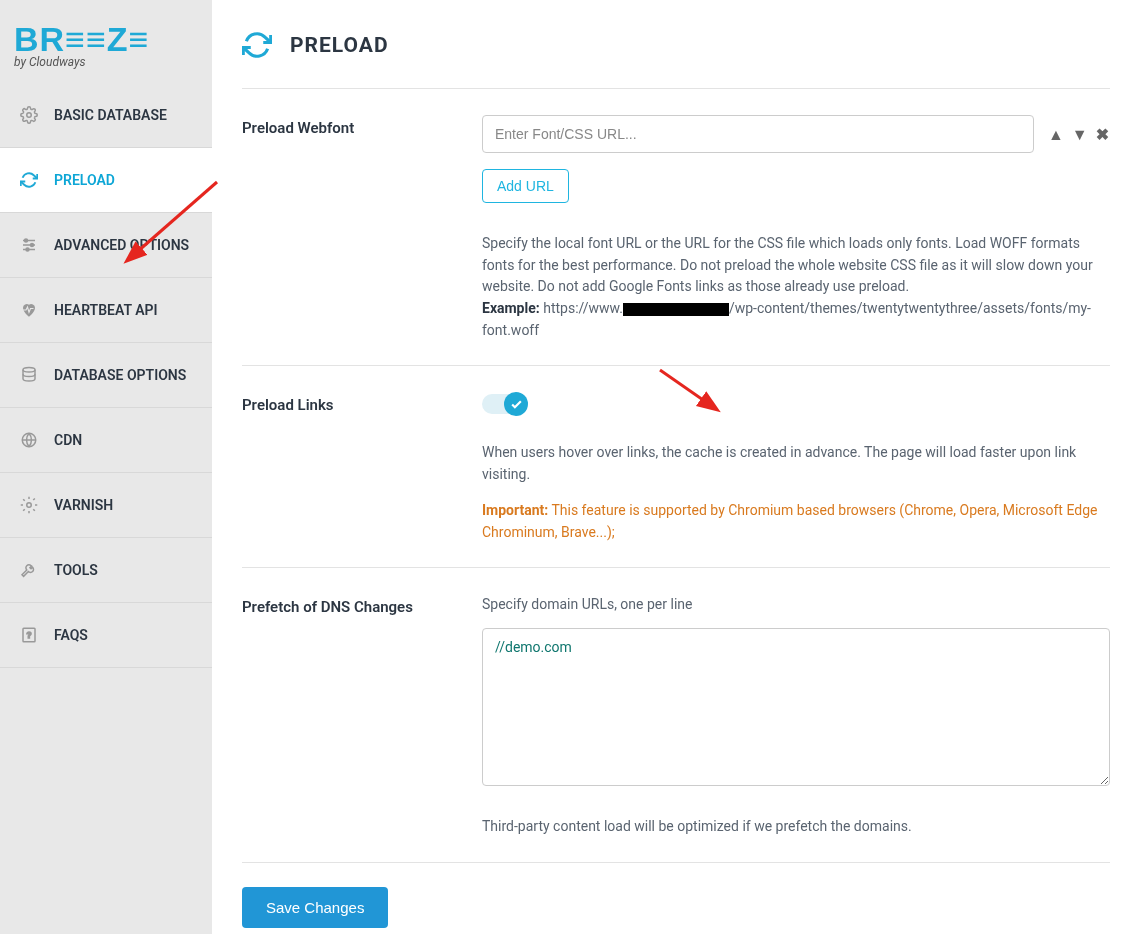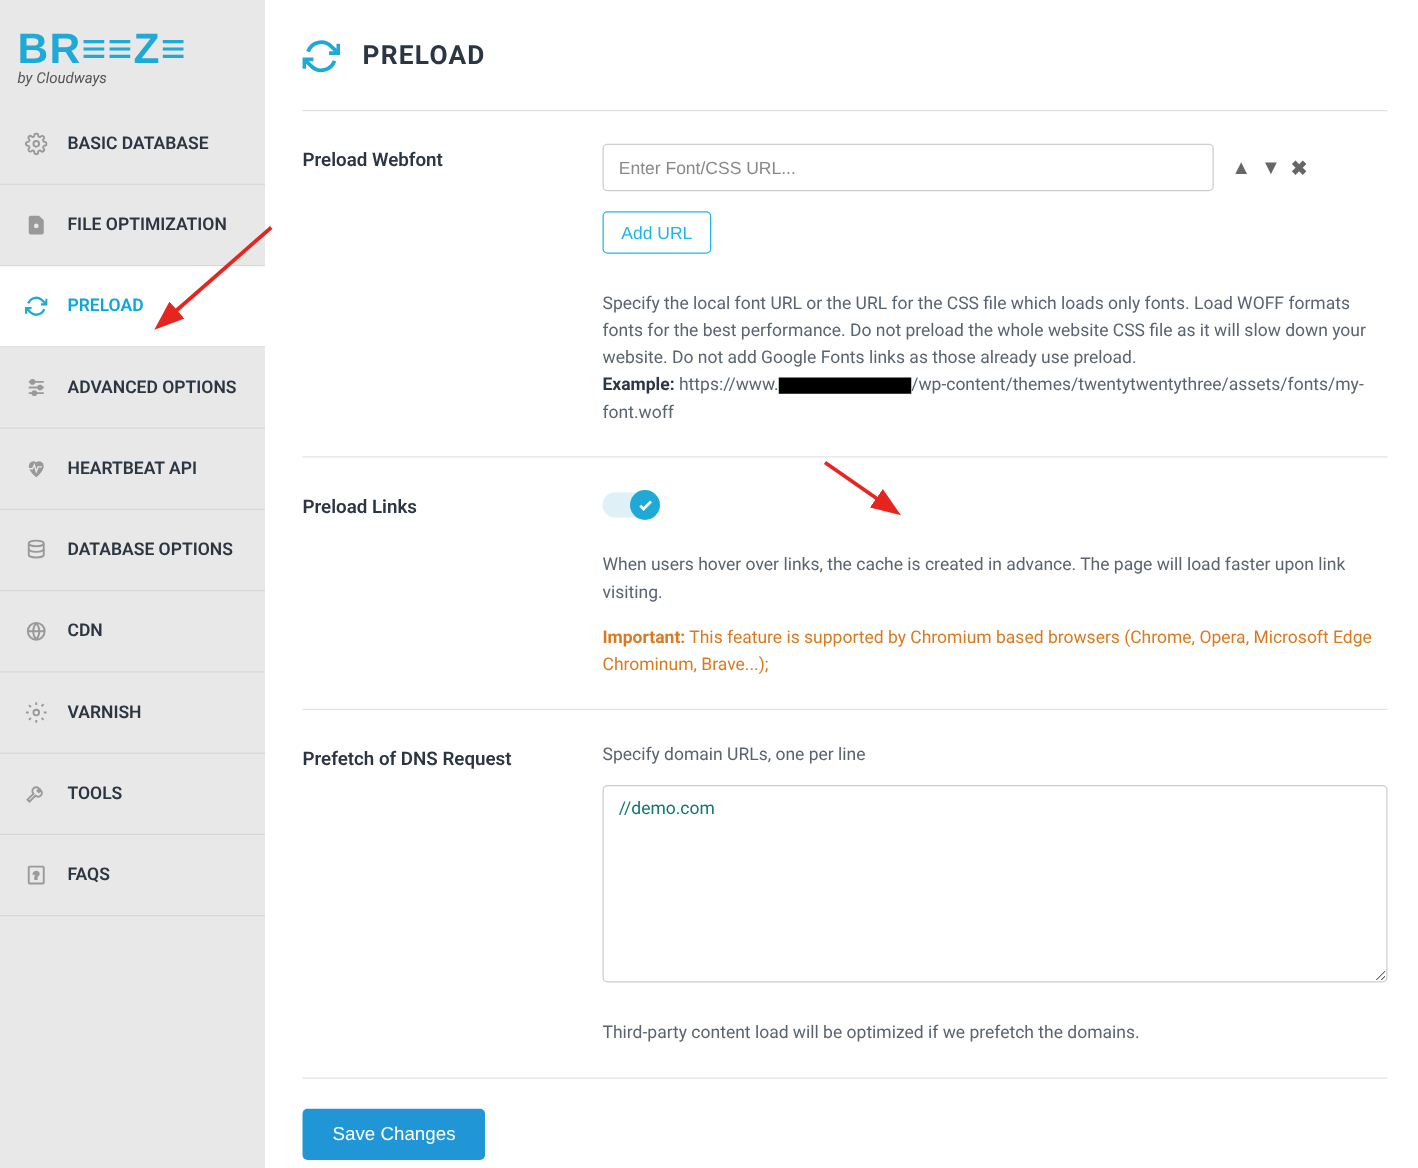--- a/index.html
+++ b/index.html
@@ -13,21 +13,21 @@
 .nav-item.active { background: #fff; color: #0da6d6; }
 .nav-item .icon-wrap { width: 26px; height: 20px; display: flex; align-items: center; justify-content: center; margin-right: 12px; }
 .main { flex: 1; padding: 30px 24px 40px 30px; position: relative; }
 .page-header { display: flex; align-items: center; padding-bottom: 28px; border-bottom: 1px solid #e3e3e3; margin-bottom: 26px; }
 .page-header .title { font-size: 21px; font-weight: 700; letter-spacing: 1px; color: #2c3642; margin-left: 18px; }
 .section { display: flex; padding-bottom: 24px; border-bottom: 1px solid #e3e3e3; margin-bottom: 26px; }
 .section:last-of-type { border-bottom: 1px solid #e3e3e3; margin-bottom: 24px; }
 .section-label { width: 240px; font-size: 15px; font-weight: 600; color: #2c3642; padding-top: 4px; }
 .section-body { flex: 1; }
 .input-row { display: flex; align-items: center; margin-bottom: 16px; }
-.text-input { width: 489px; padding: 10px 12px; border: 1px solid #ccc; border-radius: 4px; font-size: 14px; color: #6d28d9; }
+.text-input { width: 552px; padding: 10px 12px; border: 1px solid #ccc; border-radius: 4px; font-size: 14px; color: #6d28d9; }
 .text-input::placeholder { color: #888; }
 .input-controls { display: flex; align-items: center; margin-left: 14px; color: #666; gap: 8px; }
 .input-controls span { cursor: pointer; }
 .btn-add { border: 1px solid #1fb5e0; color: #1fb5e0; background: #fff; padding: 8px 14px; border-radius: 4px; font-size: 14px; cursor: pointer; margin-bottom: 30px; }
 .help-text { font-size: 14px; color: #5a6470; line-height: 1.55; }
 .help-text strong { color: #2c3642; }
 .redacted { display:inline-block; width: 106px; height: 13px; background:#000; vertical-align: middle; }
 .toggle-wrap { display:flex; align-items:center; padding-top:2px; margin-bottom: 28px; }
 .toggle { width: 44px; height: 20px; background: #dff0f6; border-radius: 20px; position: relative; }
 .toggle .knob { position: absolute; right: -2px; top: -2px; width: 24px; height: 24px; background:#1fa9d6; border-radius:50%; display:flex; align-items:center; justify-content:center; }
@@ -53,29 +53,20 @@
     <div class="nav-item">
       <span class="icon-wrap">
         <svg width="18" height="18" viewBox="0 0 24 24" fill="none" stroke="#999" stroke-width="2">
             <circle cx="12" cy="12" r="3"></circle>
             <path d="M19.4 15a1.7 1.7 0 0 0 .34 1.87l.06.06a2 2 0 1 1-2.83 2.83l-.06-.06a1.7 1.7 0 0 0-1.87-.34 1.7 1.7 0 0 0-1.03 1.56V21a2 2 0 1 1-4 0v-.09A1.7 1.7 0 0 0 9 19.4a1.7 1.7 0 0 0-1.87.34l-.06.06a2 2 0 1 1-2.83-2.83l.06-.06A1.7 1.7 0 0 0 4.6 15a1.7 1.7 0 0 0-1.56-1.03H3a2 2 0 1 1 0-4h.09A1.7 1.7 0 0 0 4.6 9a1.7 1.7 0 0 0-.34-1.87l-.06-.06a2 2 0 1 1 2.83-2.83l.06.06A1.7 1.7 0 0 0 9 4.6a1.7 1.7 0 0 0 1.03-1.56V3a2 2 0 1 1 4 0v.09c0 .66.39 1.26 1.03 1.51a1.7 1.7 0 0 0 1.87-.34l.06-.06a2 2 0 1 1 2.83 2.83l-.06.06A1.7 1.7 0 0 0 19.4 9c.25.64.85 1.03 1.51 1.03H21a2 2 0 1 1 0 4h-.09a1.7 1.7 0 0 0-1.51 1.03z"></path>
           </svg>
       </span>
       <span>BASIC DATABASE</span>
     </div>
 
-    <div class="nav-item">
-      <span class="icon-wrap">
-        <svg width="18" height="18" viewBox="0 0 24 24" fill="#999">
-            <path d="M6 2h9l5 5v13a2 2 0 0 1-2 2H6a2 2 0 0 1-2-2V4a2 2 0 0 1 2-2z"></path>
-            <circle cx="12" cy="13" r="2.5" fill="#e8e8e8"></circle>
-          </svg>
-      </span>
-      <span>FILE OPTIMIZATION</span>
-    </div>
 
     <div class="nav-item active">
       <span class="icon-wrap">
         <svg width="18" height="18" viewBox="0 0 24 24" fill="none" stroke="#1fa9d6" stroke-width="2.5">
             <path d="M23 4v6h-6M1 20v-6h6"></path>
             <path d="M3.51 9a9 9 0 0 1 14.85-3.36L23 10M1 14l4.64 4.36A9 9 0 0 0 20.49 15"></path>
           </svg>
       </span>
       <span>PRELOAD</span>
     </div>
@@ -217,21 +208,21 @@
           </div>
         </div>
         <div class="help-text">When users hover over links, the cache is created in advance. The page will load faster upon link visiting.</div>
         <div class="important-text">
           <strong>Important:</strong><span> This feature is supported by Chromium based browsers (Chrome, Opera, Microsoft Edge Chrominum, Brave...);</span>
         </div>
       </div>
     </div>
 
     <div class="section">
-      <div class="section-label">Prefetch of DNS Request</div>
+      <div class="section-label">Prefetch of DNS Changes</div>
       <div class="section-body">
         <div class="help-text">Specify domain URLs, one per line</div>
         <textarea class="textarea" style="">//demo.com</textarea>
         <div class="help-text">Third-party content load will be optimized if we prefetch the domains.</div>
       </div>
     </div>
 
     <button class="save-btn">Save Changes</button>
 
   </div>

